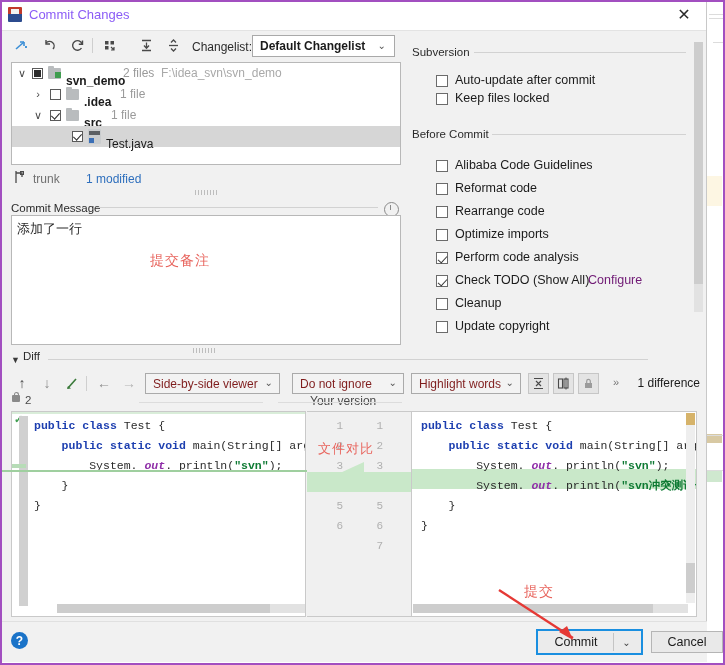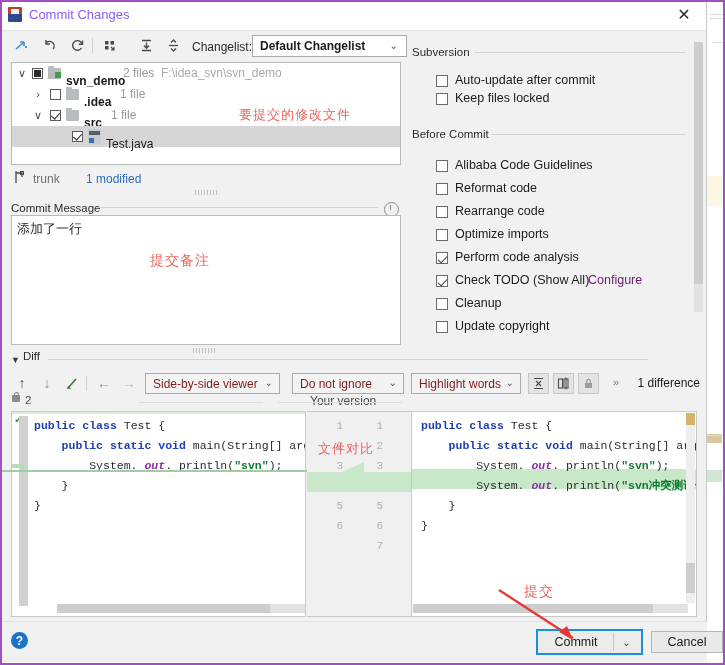--- a/index.html
+++ b/index.html
@@ -60,21 +60,21 @@
   
   .toolbar{position:absolute;left:0;top:31px;width:707px;height:29px;}
   .tb-ico{
     position:absolute;top:4px;width:22px;height:21px;
     display:flex;align-items:center;justify-content:center;
     font-size:15px;color:#3c3c3c;
   }
   .tb-sep{position:absolute;top:7px;width:1px;height:15px;background:#cfcfcf;}
   .cl-label{position:absolute;left:192px;top:9px;font-size:12px;color:#2b2b2b;}
   .cl-combo{
-    position:absolute;left:252px;top:4px;width:155px;height:22px;
+    position:absolute;left:252px;top:4px;width:143px;height:22px;
     background:#ffffff;border:1px solid #a9a9a9;box-sizing:border-box;
   }
   .cl-combo .val{
     position:absolute;left:7px;top:3px;font-size:12px;font-weight:bold;color:#1b1b1b;
   }
   .cl-combo .arr{position:absolute;right:8px;top:4px;font-size:10px;color:#555;}
 
   
   .tree{
     position:absolute;left:11px;top:62px;width:390px;height:103px;
@@ -387,21 +387,20 @@
         <span class="tname" style="left:72px;">src</span>
         <span class="tmeta" style="left:99px;">1 file</span>
       </div>
 
       <div class="trow sel">
         <span class="tcb checked" style="left:60px;"></span>
         <span class="tjava" style="left:76px;"></span>
         <span class="tname" style="left:94px;font-weight:normal;">Test.java</span>
       </div>
     </div>
-    <div class="annot-tree">要提交的修改文件</div>
 
     <div class="branch">
       <span class="bico">
         <svg width="11" height="14" viewBox="0 0 11 14">
             <path d="M2 1 L2 13" stroke="#4a4a4a" stroke-width="1.3"></path>
             <path d="M2 3 L8 3 L8 7" stroke="#4a4a4a" stroke-width="1.3" fill="none"></path>
             <rect x="6.5" y="1.5" width="3" height="3" fill="none" stroke="#4a4a4a" stroke-width="1"></rect>
           </svg>
       </span>
       <span class="bname">trunk</span>

